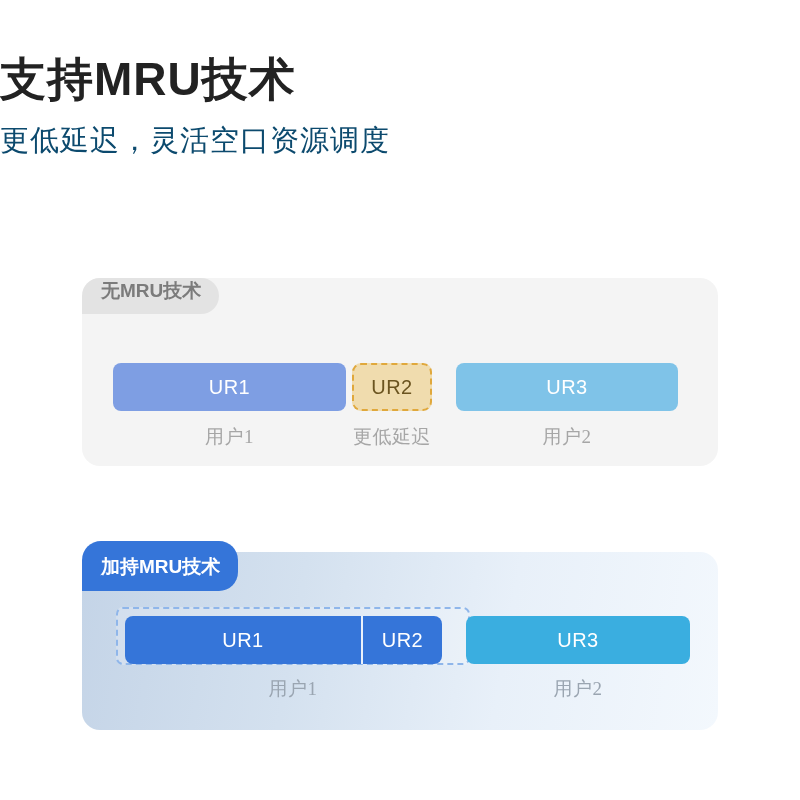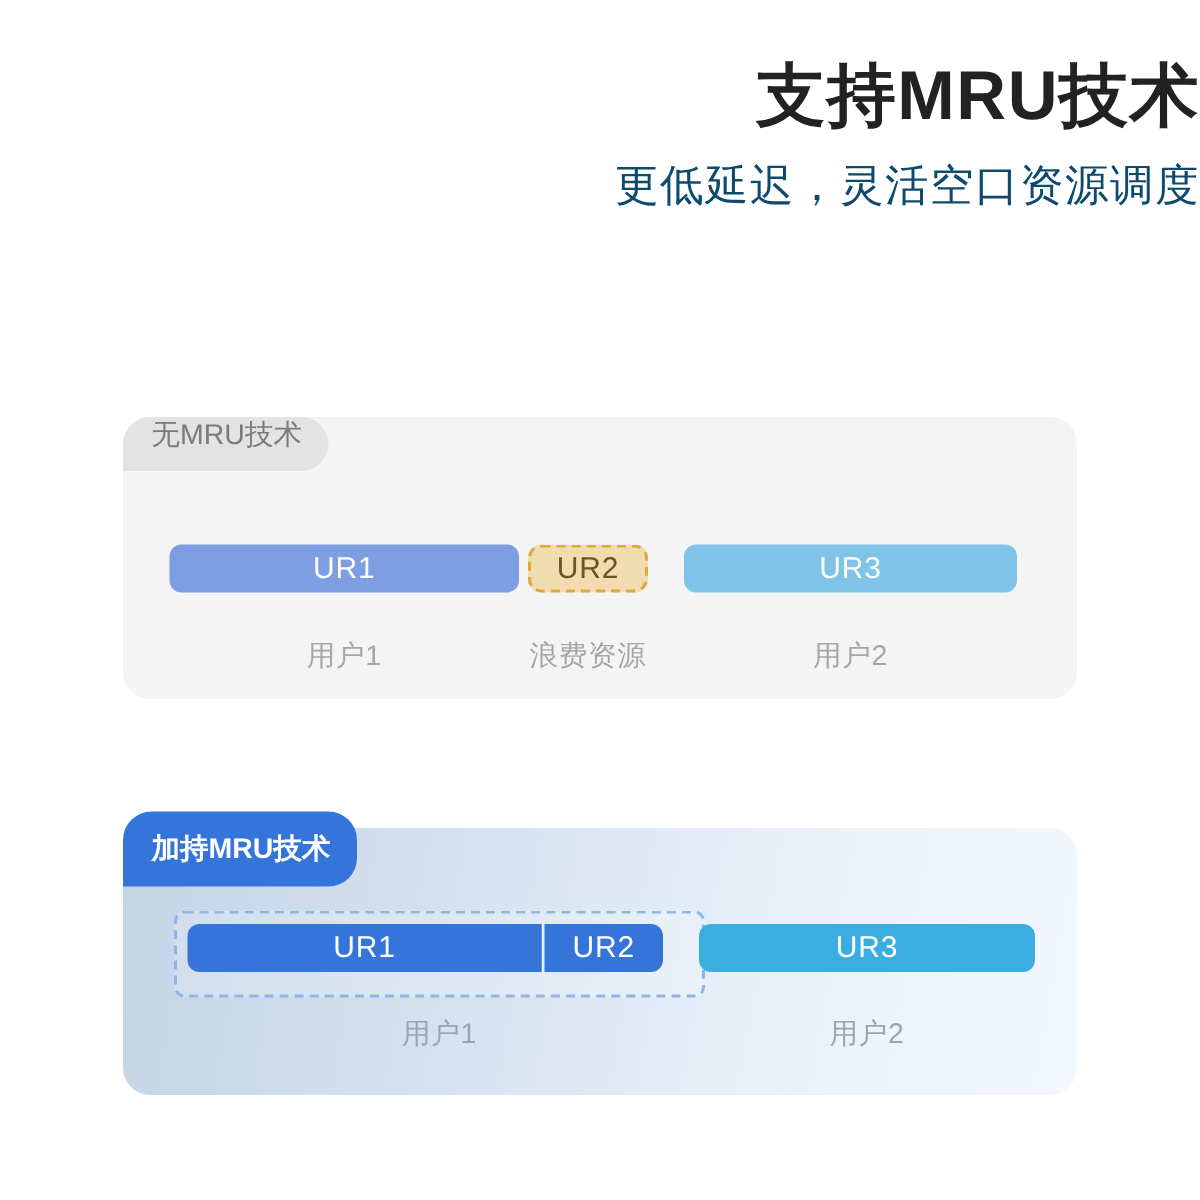--- a/index.html
+++ b/index.html
@@ -12,22 +12,22 @@
 
   body {
     font-family: "Liberation Sans", "DejaVu Sans", sans-serif;
     color: #333;
     position: relative;
     overflow: hidden;
   }
 
   
   .header {
-    padding-top: 36px;
-    text-align: right;
+    padding-top: 52px;
+    text-align: left;
   }
 
   .page-title {
     font-size: 46px;
     font-weight: bold;
     letter-spacing: 1px;
     color: #222222;
     line-height: 1.18;
   }
 
@@ -83,39 +83,39 @@
     z-index: 4;
   }
 
   .badge-plain {
     left: 82px;
     top: 278px;
     height: 36px;
     padding: 0 18px 12px 19px;
     background: #e3e3e3;
     color: #7b7b7b;
-    font-weight: normal;
+    font-weight: bold;
     border-radius: 18px 18px 18px 0;
   }
 
   .badge-mru {
     left: 82px;
     top: 541px;
     height: 50px;
     padding: 0 18px 0 19px;
     background: #3575d9;
     color: #ffffff;
     font-weight: bold;
     border-radius: 19px 19px 19px 0;
   }
 
   
   .bar {
     position: absolute;
-    height: 32px;
+    height: 48px;
     display: flex;
     align-items: center;
     justify-content: center;
     border-radius: 8px;
     font-size: 20px;
     color: #ffffff;
     letter-spacing: 0.5px;
     z-index: 3;
   }
 
@@ -158,20 +158,21 @@
 
   
   .caption {
     position: absolute;
     text-align: center;
     font-size: 19px;
     color: #a6a6a6;
     letter-spacing: 0.5px;
     z-index: 3;
     white-space: nowrap;
+    font-family: Liberation Serif, serif;
   }
 
   .cap-p1 { left: 113px; top: 424px; width: 233px; }
   .cap-p2 { left: 332px; top: 424px; width: 120px; }
   .cap-p3 { left: 456px; top: 424px; width: 222px; }
 
   .cap-m1 { left: 116px; top: 676px; width: 354px; color: #9aa5b1; }
   .cap-m2 { left: 466px; top: 676px; width: 224px; color: #9aa5b1; }
 </style>
 </head>
@@ -186,21 +187,21 @@
 
   <div class="card card-plain"></div>
 
   <div class="badge badge-plain">无MRU技术</div>
 
   <div class="bar bar-p1">UR1</div>
   <div class="bar bar-p2">UR2</div>
   <div class="bar bar-p3">UR3</div>
 
   <div class="caption cap-p1">用户1</div>
-  <div class="caption cap-p2">浪费资源</div>
+  <div class="caption cap-p2">更低延迟</div>
   <div class="caption cap-p3">用户2</div>
 
   <div class="card card-mru"></div>
 
   <div class="badge badge-mru">加持MRU技术</div>
 
   <div class="dash-group"></div>
 
   <div class="bar bar-m1">UR1</div>
   <div class="bar bar-m2">UR2</div>

